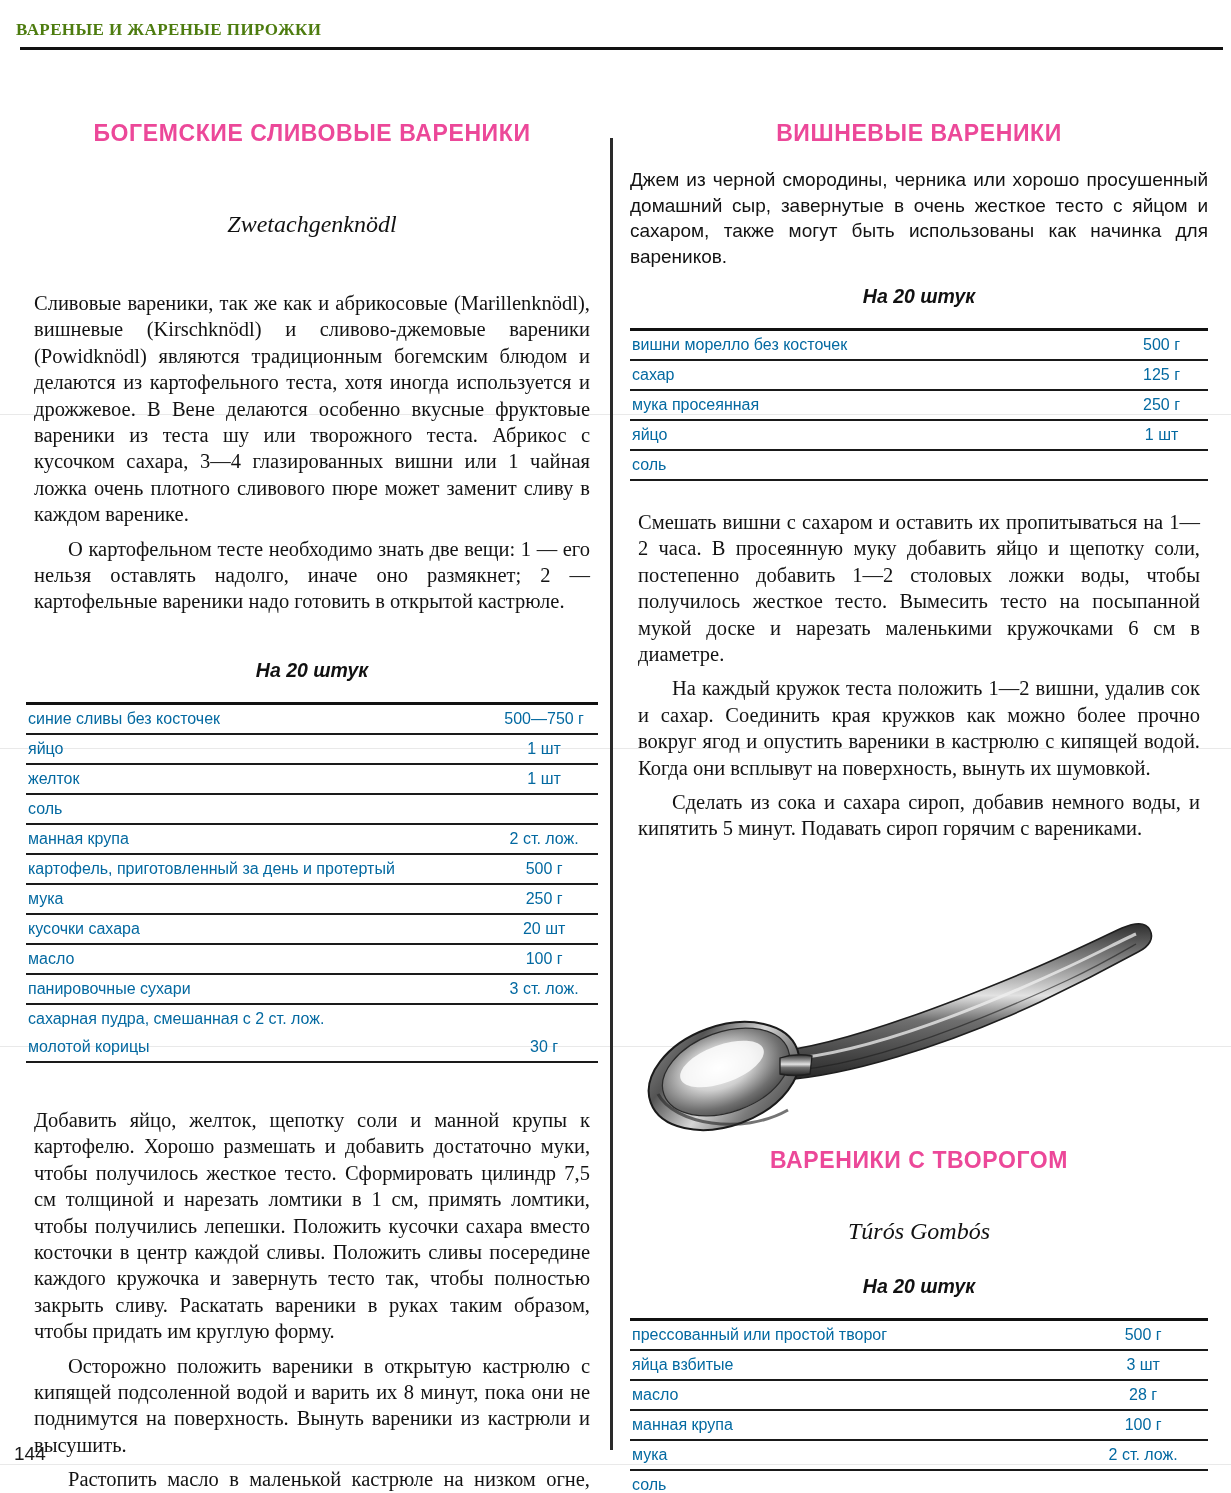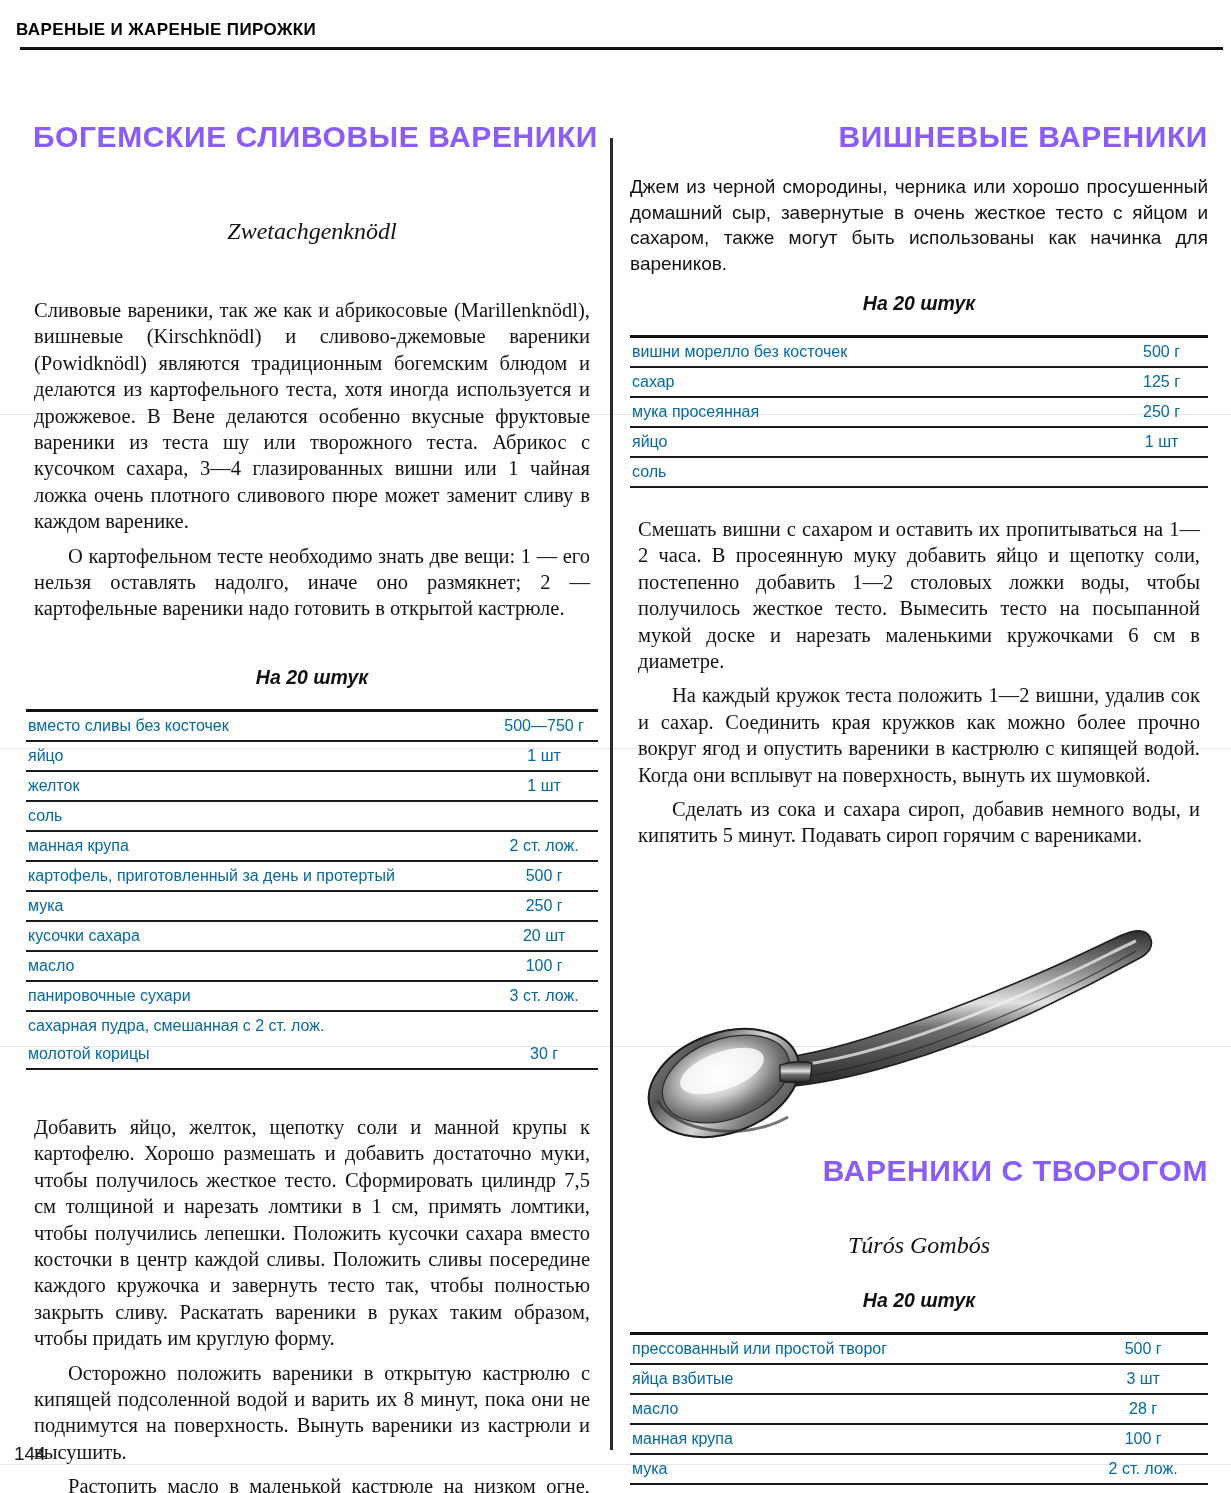--- a/index.html
+++ b/index.html
@@ -22,25 +22,25 @@
   }
 
   
   .running-head {
     position: absolute;
     left: 20px;
     top: 20px;
     width: 1200px;
   }
   .running-head .rh-text {
-    font-family: Liberation Sans, sans-serif;
+    font-family: Liberation Serif, serif;
     font-weight: bold;
     font-size: 17px;
     letter-spacing: 0.4px;
-    color: #000000;
+    color: #4d7c0f;
     white-space: nowrap;
     margin-left: -4px;
   }
   .running-head .rh-rule {
     margin-top: 7px;
     height: 3px;
     background: #111111;
     width: 1203px;
   }
 
@@ -66,25 +66,25 @@
     top: 18px;
     width: 3px;
     height: 1312px;
     background: #2a2a2a;
   }
 
   
   h2.recipe-title {
     font-family: "Liberation Sans", "DejaVu Sans", sans-serif;
     font-weight: bold;
-    font-size: 30px;
+    font-size: 23px;
     letter-spacing: 0.6px;
-    text-align: right;
+    text-align: center;
     margin: 0 0 0 0;
-    color: #8b5cf6;
+    color: #ec4899;
   }
   .recipe-subtitle {
     font-family: "Liberation Serif", "DejaVu Serif", serif;
     font-style: italic;
     font-size: 24px;
     text-align: center;
     color: #111111;
     margin-top: 20px;
   }
 
@@ -213,21 +213,21 @@
 
       <p class="body-text indent">О картофельном тесте необходимо знать две вещи: 1 — его нельзя оставлять надолго, иначе оно размякнет; 2 — картофельные вареники надо готовить в открытой кастрюле.</p>
 
       <div class="spacer-36"></div>
 
       <div class="yield-label">На 20 штук</div>
 
       <table class="ingredients">
         <tbody id="tbl-bohemian">
             <tr>
-              <td class="name">вместо сливы без косточек</td>
+              <td class="name">синие сливы без косточек</td>
               <td class="qty">500—750 г</td>
             </tr>
             <tr>
               <td class="name">яйцо</td>
               <td class="qty">1 шт</td>
             </tr>
             <tr>
               <td class="name">желток</td>
               <td class="qty">1 шт</td>
             </tr>

